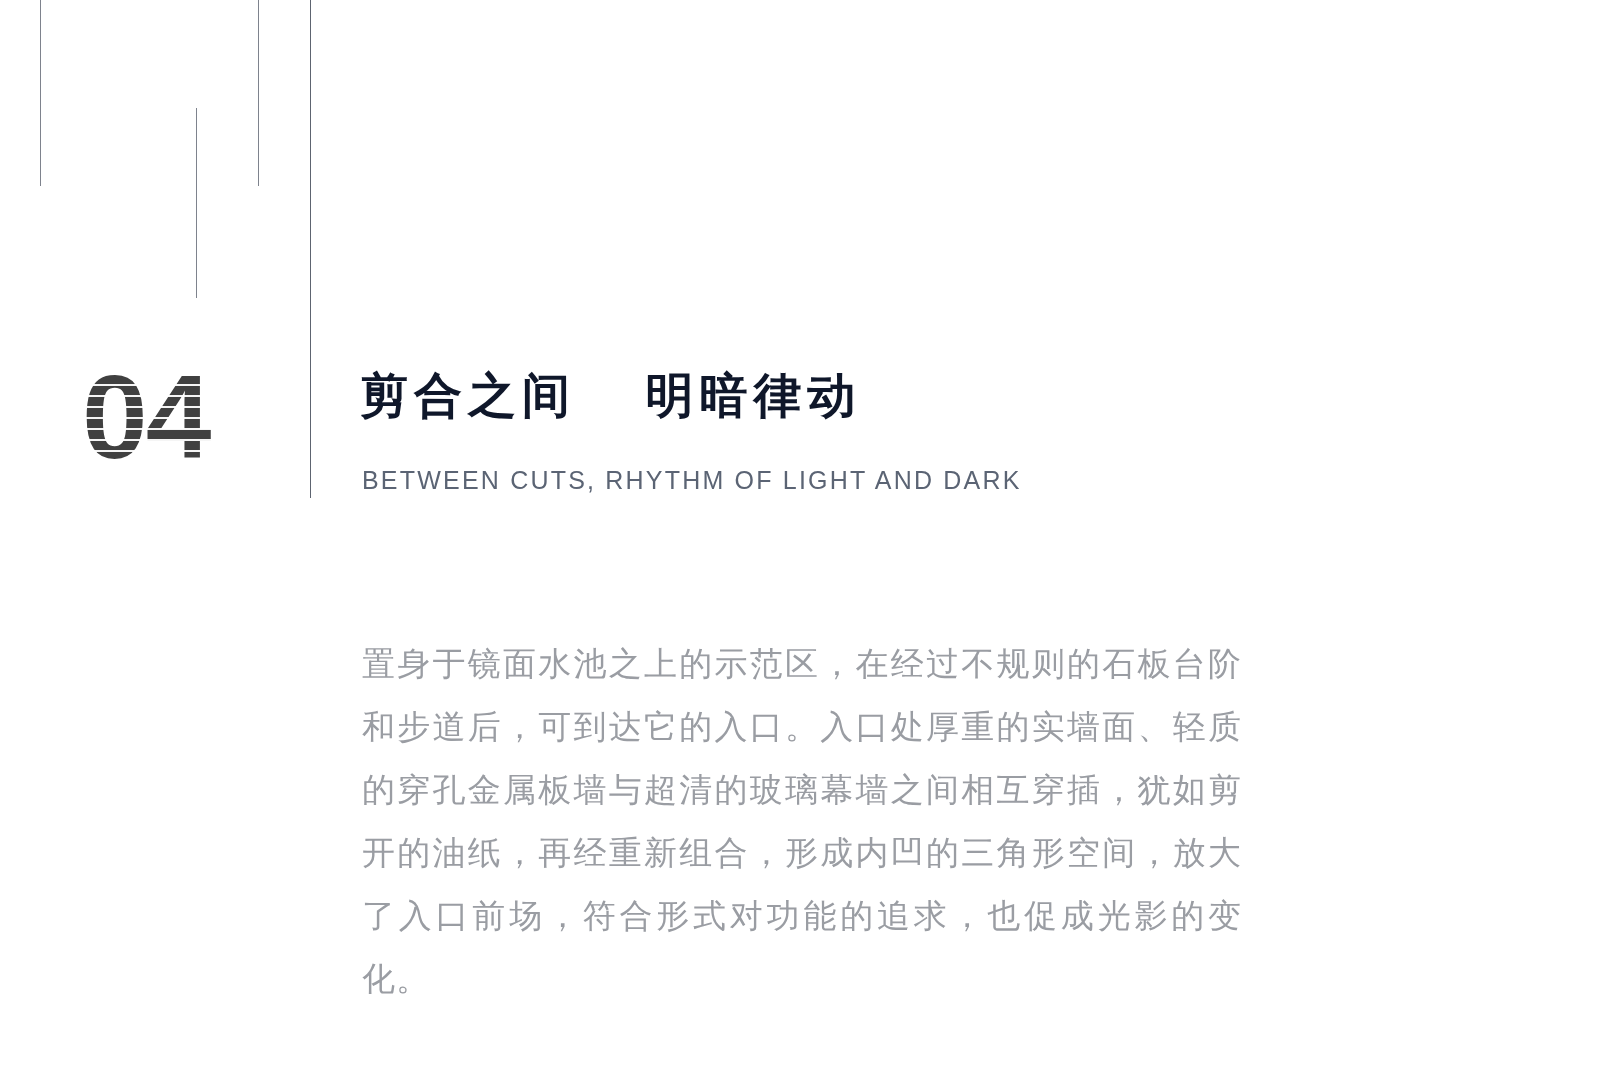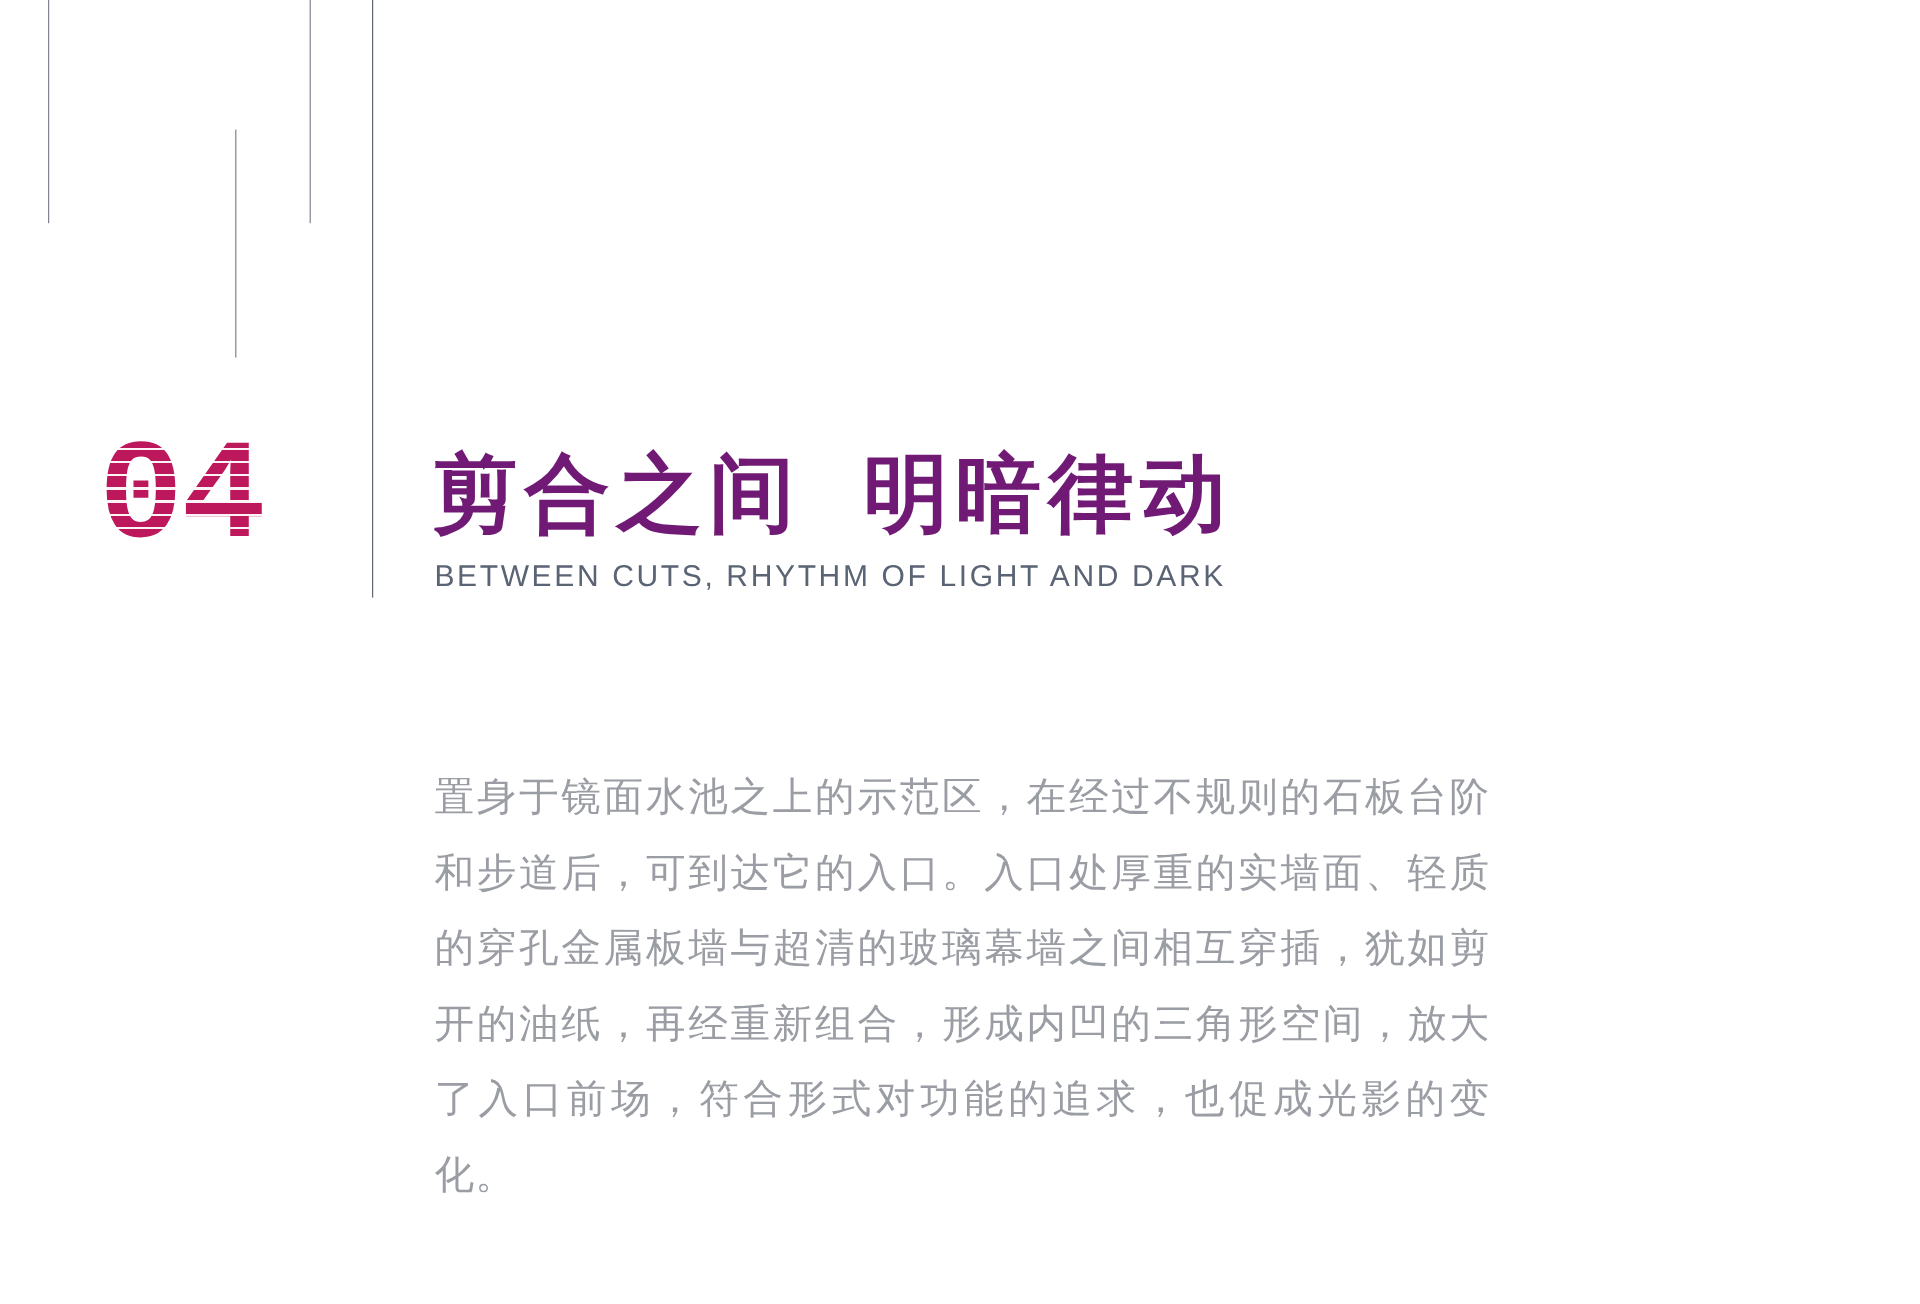--- a/index.html
+++ b/index.html
@@ -31,25 +31,25 @@
     position: absolute;
     left: 0;
     top: 372px;
     width: 1300px;
     height: 140px;
   }
   .chapter-number {
     position: absolute;
     left: 82px;
     top: -14px;
-    font-family: Liberation Mono, monospace;
+    font-family: Liberation Sans, sans-serif;
     font-size: 118px;
     line-height: 1;
     font-weight: 700;
-    color: #be185d;
+    color: #404040;
     letter-spacing: -2px;
   }
   
   .chapter-number::after {
     content: "";
     position: absolute;
     left: -4px;
     top: 6px;
     width: 208px;
     height: 116px;
@@ -59,25 +59,25 @@
       rgba(255,255,255,0) 0px,
       rgba(255,255,255,0) 9px,
       rgba(255,255,255,0.95) 9px,
       rgba(255,255,255,0.95) 11px
     );
   }
   .title-cn {
     position: absolute;
     left: 360px;
     top: 0px;
-    font-family: Liberation Sans, sans-serif;
-    font-size: 71px;
+    font-family: Liberation Mono, monospace;
+    font-size: 48px;
     line-height: 1.15;
     font-weight: 700;
-    color: #701a75;
+    color: #0f172a;
     letter-spacing: 6px;
     white-space: pre;
   }
   .title-en {
     position: absolute;
     left: 362px;
     top: 96px;
     font-family: "Liberation Sans", sans-serif;
     font-size: 25px;
     line-height: 1;

